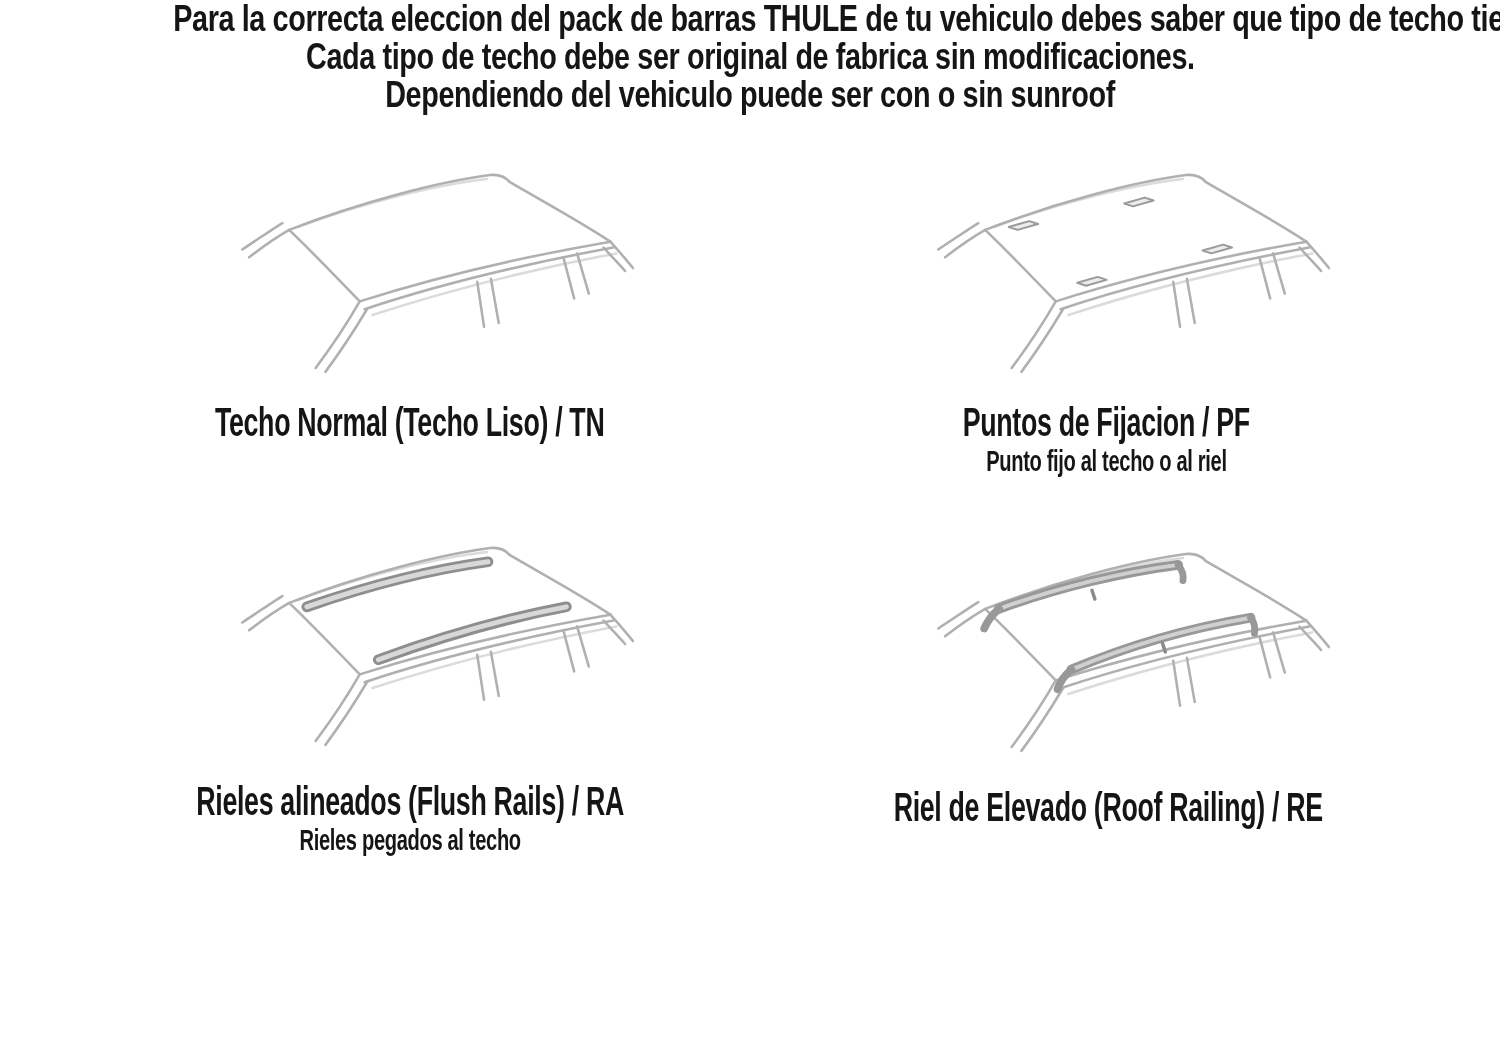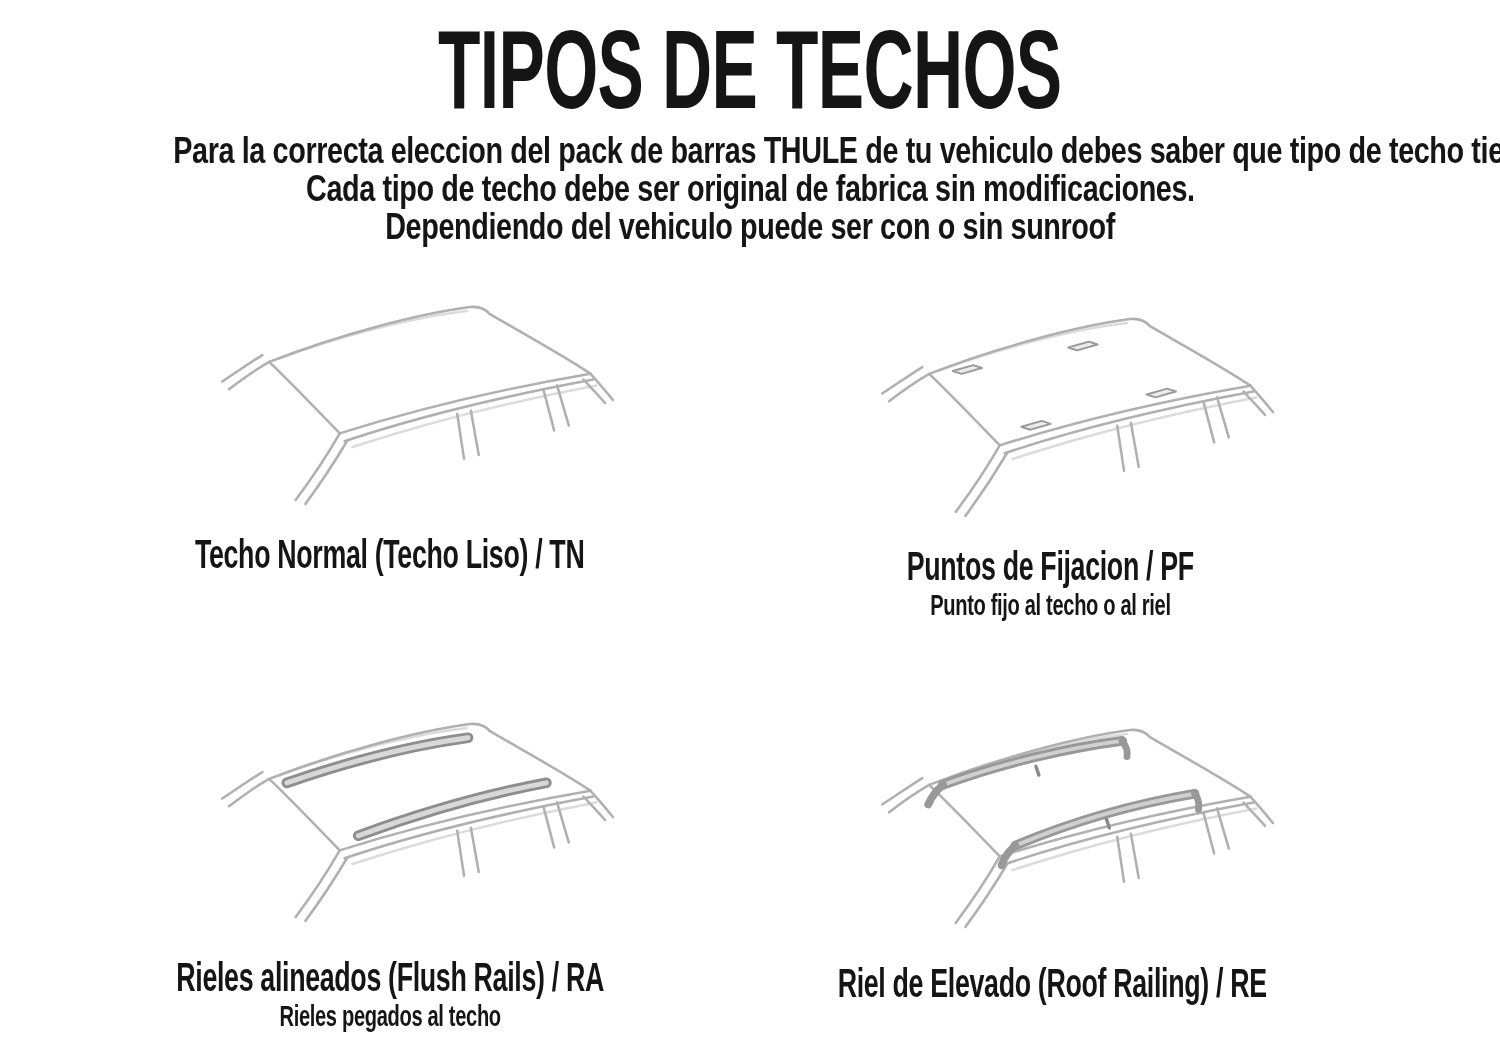--- a/index.html
+++ b/index.html
@@ -40,23 +40,24 @@
   .intro .squeeze {
     display: inline-block;
     transform: scaleX(0.80);
     letter-spacing: -0.5px;
   }
 
   
   .grid {
     display: grid;
     grid-template-columns: 660px 660px;
-    padding: 0 120px 0 60px;
+    padding: 0 120px 0 80px;
     row-gap: 56px;
     margin-top: 38px;
+    gap: 36px;
   }
   .cell { text-align: center; }
   .illus {
     display: block;
     width: 470px;
     height: 240px;
     margin: 0 auto;
     transform: translateX(30px);
   }
   .row2 .illus { height: 252px; }
@@ -112,41 +113,40 @@
       <path d="M380,101 L392,142"></path>
 
       <path d="M414,89 C422,98 430,107 437,116"></path>
       <path d="M407,95 C415,104 422,111 429,119"></path>
     </g>
   </defs>
 </svg>
 
 <div class="page">
 
-  <h1 class="title"><span class="squeeze">TIPOS DE TECHOS</span></h1>
 
   <div class="intro">
     <p><span class="squeeze">Para la correcta eleccion del pack de barras THULE de tu vehiculo debes saber que tipo de techo tienes.</span></p>
     <p><span class="squeeze">Cada tipo de techo debe ser original de fabrica sin modificaciones.</span></p>
     <p><span class="squeeze">Dependiendo del vehiculo puede ser con o sin sunroof</span></p>
   </div>
 
   <div class="grid">
 
     <figure class="cell" style="margin:0">
       <svg class="illus" viewBox="0 0 480 240">
         <use href="#roof-base"></use>
       </svg>
       <figcaption class="caption">
         <div class="cap-label"><span class="squeeze">Techo Normal (Techo Liso) / TN</span></div>
         <div class="cap-sub"><span class="squeeze"></span></div>
       </figcaption>
     </figure>
 
-    <figure class="cell" style="margin:12px">
+    <figure class="cell" style="margin:0">
       <svg class="illus" viewBox="0 0 480 240">
         <use href="#roof-base"></use>
         <g fill="#ececec" stroke="#9a9a9a" stroke-width="2" stroke-linejoin="round">
           <path d="M110,74 l21,-6 l9,3 l-21,6 z"></path>
           <path d="M228,50 l21,-6 l9,3 l-21,6 z"></path>
           <path d="M180,131 l21,-6 l9,3 l-21,6 z"></path>
           <path d="M308,98 l21,-6 l9,3 l-21,6 z"></path>
         </g>
       </svg>
       <figcaption class="caption">

